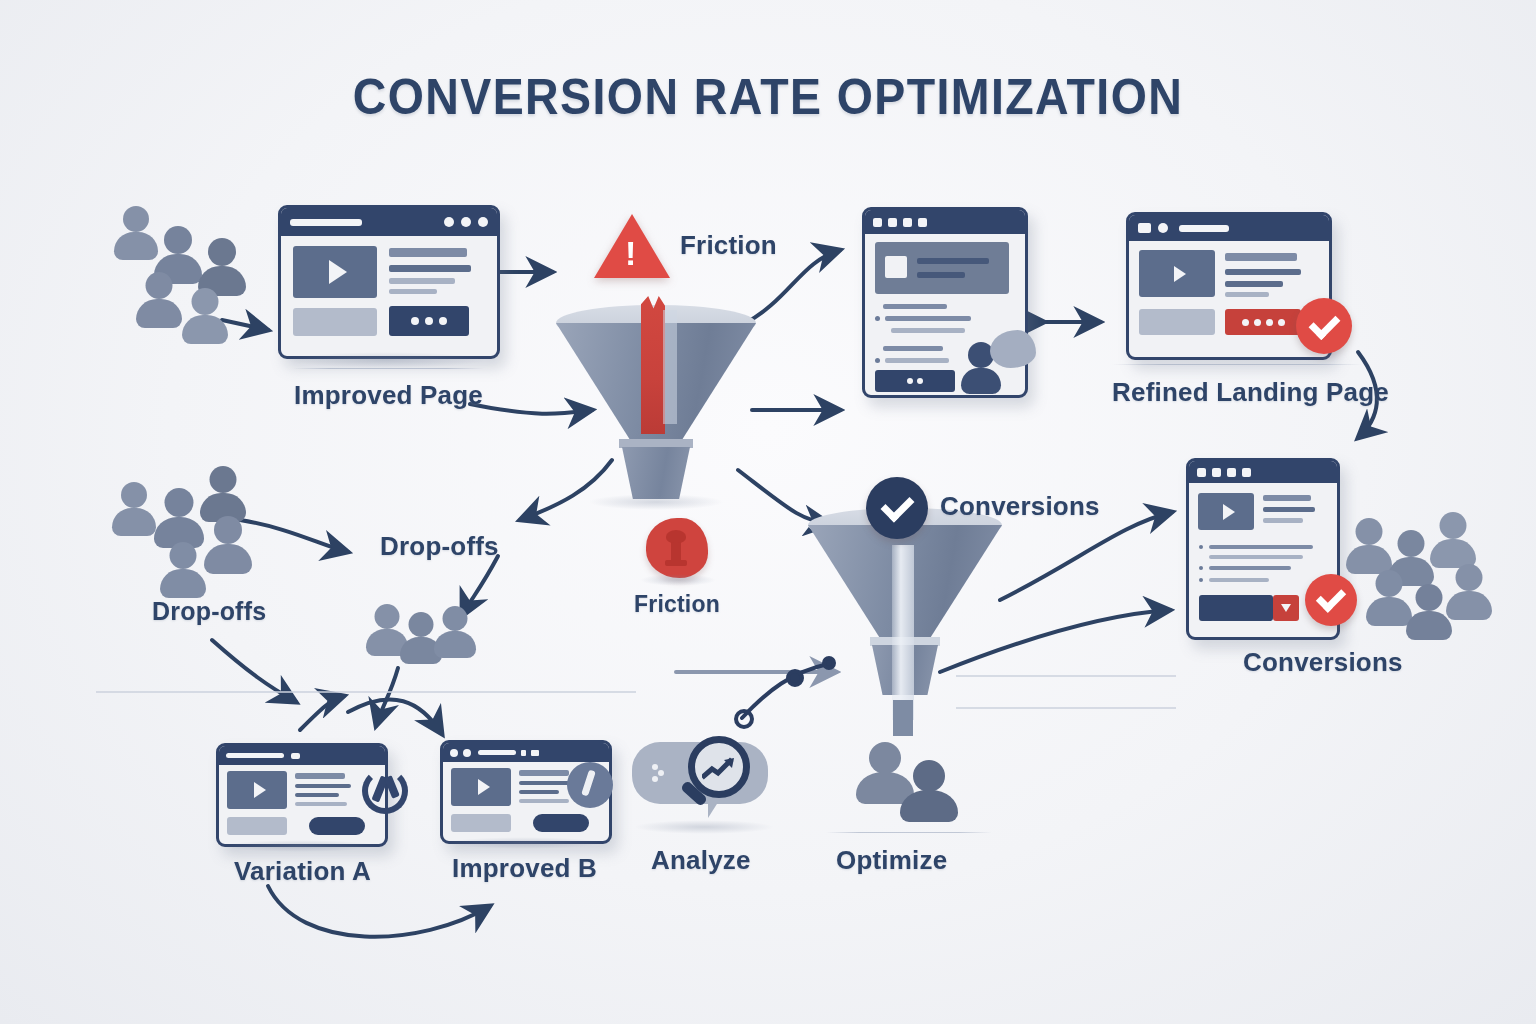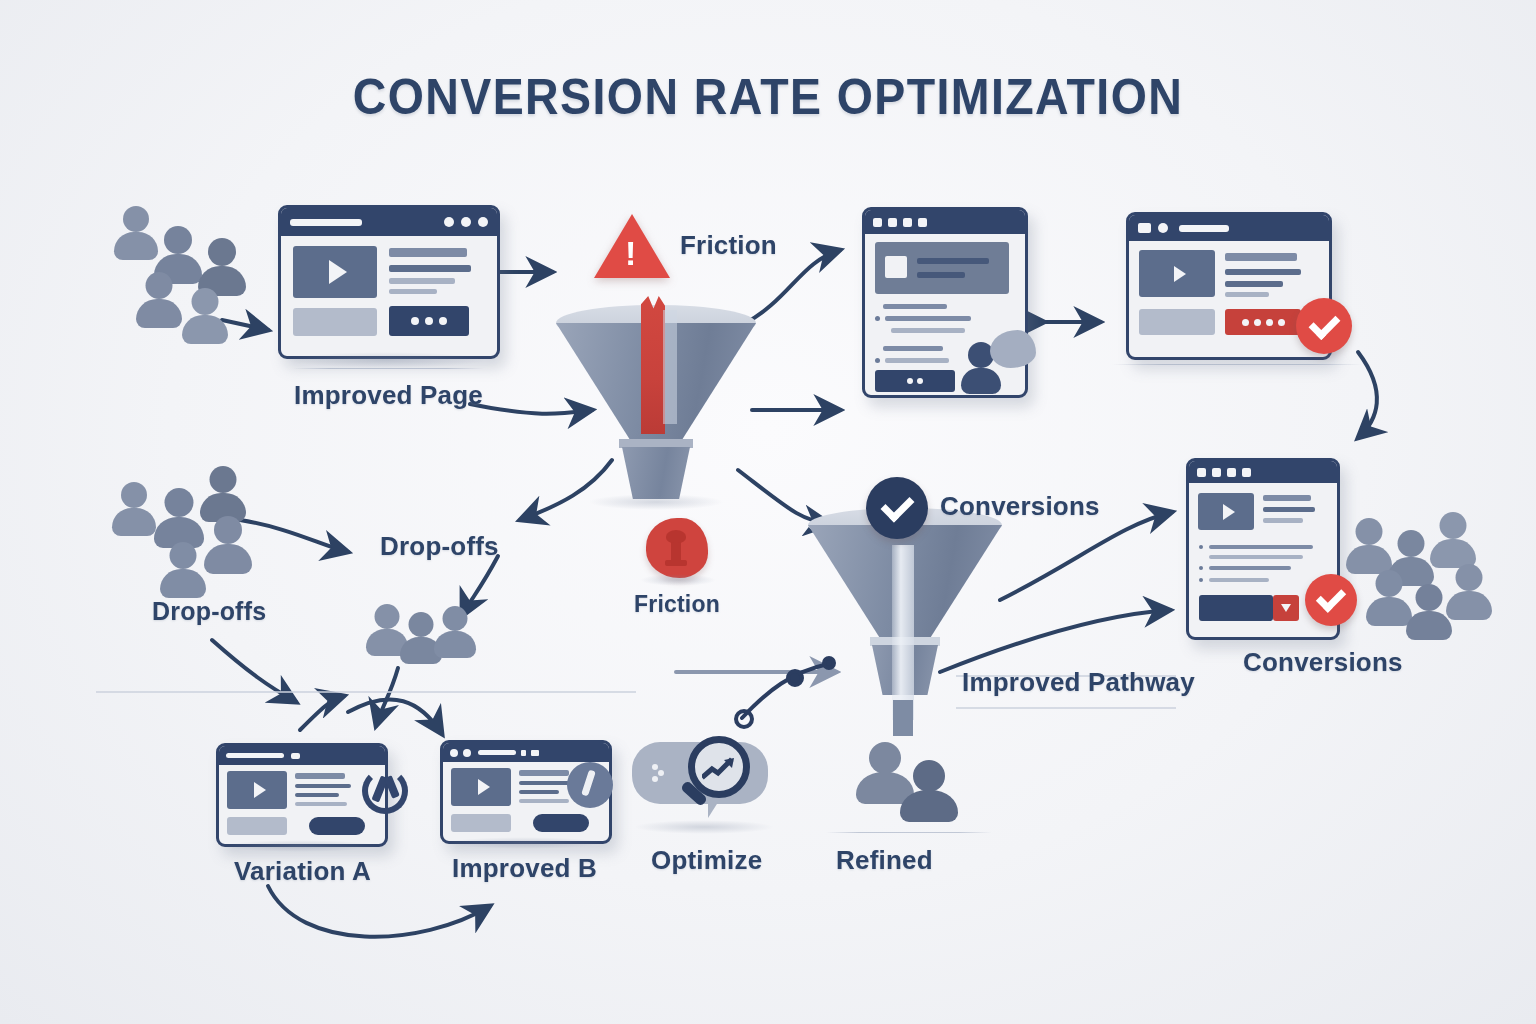--- a/index.html
+++ b/index.html
@@ -288,20 +288,21 @@
           <div class="cd" style="width:7px;height:7px;"></div>
         <div class="cd" style="width:7px;height:7px;"></div>
           <div class="cd" style="width:7px;height:7px;"></div>
         </div>
     </div>
   </div>
   <div class="badge red" style="left:1296px;top:298px;width:56px;height:56px;">
     <span class="chk" style="width:20px;height:11px;margin-top:-5px;"></span>
   </div>
   <div class="uline" style="left:1112px;top:364px;width:250px;"></div>
+  <div class="abs label lg" style="left:1112px;top:377px;">Refined Landing Page</div>
 
   <div class="abs" style="left:112px;top:460px;width:145px;height:140px;">
     <div class="person" style="left:0px;top:22px;width:44px;height:54px;">
       <div class="head" style="width:26px;height:26px;background:#8591a8;"></div>
         <div class="body2" style="height:28px;background:#8591a8;"></div>
       </div>
     <div class="person" style="left:42px;top:28px;width:50px;height:60px;">
       <div class="head" style="width:29px;height:29px;background:#76839c;"></div>
         <div class="body2" style="height:31px;background:#76839c;"></div>
       </div>
@@ -396,49 +397,48 @@
       <div style="position:absolute;left:22px;top:20px;width:36px;height:24px;">
         <svg width="36" height="24" viewBox="0 0 36 24">
             <polyline points="2,20 10,13 16,17 28,5" fill="none" stroke="#2b3d60" stroke-width="5" stroke-linecap="square"></polyline>
             <polygon points="22,4 32,2 30,12" fill="#2b3d60"></polygon>
           </svg>
       </div>
       <div style="position:absolute;left:0;top:52px;width:28px;height:11px;background:#2b3d60;border-radius:5px;transform:rotate(42deg);"></div>
     </div>
   </div>
   <div class="shadow" style="left:634px;top:820px;width:140px;height:14px;"></div>
-  <div class="abs label lg" style="left:651px;top:845px;">Optimize</div>
+  <div class="abs label lg" style="left:651px;top:845px;">Analyze</div>
 
   <div class="abs" style="left:856px;top:742px;width:110px;height:82px;">
     <div class="person" style="left:0px;top:0px;width:58px;height:62px;">
       <div class="head" style="width:32px;height:32px;background:#7c889f;"></div>
         <div class="body2" style="height:32px;background:#7c889f;"></div>
       </div>
     <div class="person" style="left:44px;top:18px;width:58px;height:62px;">
       <div class="head" style="width:32px;height:32px;background:#5d6b86;"></div>
         <div class="body2" style="height:32px;background:#5d6b86;"></div>
       </div>
   </div>
   <div class="uline" style="left:826px;top:832px;width:166px;"></div>
-  <div class="abs label lg" style="left:836px;top:845px;">Refined</div>
+  <div class="abs label lg" style="left:836px;top:845px;">Optimize</div>
 
   <div class="funnel" style="left:808px;top:508px;width:194px;height:190px;">
     <div class="rim" style="height:34px;"></div>
     <div class="cone" style="top:17px;width:194px;height:116px;clip-path:polygon(0% 0%,100% 0%,62% 100%,38% 100%);"></div>
     <div class="band" style="left:62px;top:129px;width:70px;height:9px;background:#ced5e0;"></div>
     <div class="neck" style="left:64px;top:137px;width:66px;height:50px;clip-path:polygon(0% 0%,100% 0%,84% 100%,16% 100%);background:linear-gradient(100deg,#8e9ab0 0%,#76849d 60%,#8a96ac 100%);"></div>
   </div>
 
   <div class="abs" style="left:892px;top:545px;width:22px;height:175px;background:linear-gradient(90deg,rgba(222,228,237,.4) 0%,rgba(236,240,246,.95) 40%,rgba(214,221,232,.75) 100%);"></div>
   <div class="abs" style="left:893px;top:700px;width:20px;height:36px;background:#7e8ca4;"></div>
   <div class="badge navy" style="left:866px;top:477px;width:62px;height:62px;">
     <span class="chk" style="width:22px;height:12px;margin-top:-6px;"></span>
   </div>
   <div class="abs label lg" style="left:940px;top:491px;">Conversions</div>
-  <div class="abs label lg" style="left:962px;top:667px;">Improved Pathway</div>
 
   <div class="win" style="left:1186px;top:458px;width:148px;height:176px;">
     <div class="bar" style="height:22px;padding:0 8px;gap:6px;">
       <div class="dot" style="width:9px;height:9px;border-radius:2px;"></div>
       <div class="dot" style="width:9px;height:9px;border-radius:2px;"></div>
       <div class="dot" style="width:9px;height:9px;border-radius:2px;"></div>
       <div class="dot" style="width:9px;height:9px;border-radius:2px;"></div>
     </div>
     <div class="body" style="height:154px;">
       <div class="thumb" style="left:9px;top:10px;width:56px;height:37px;">

